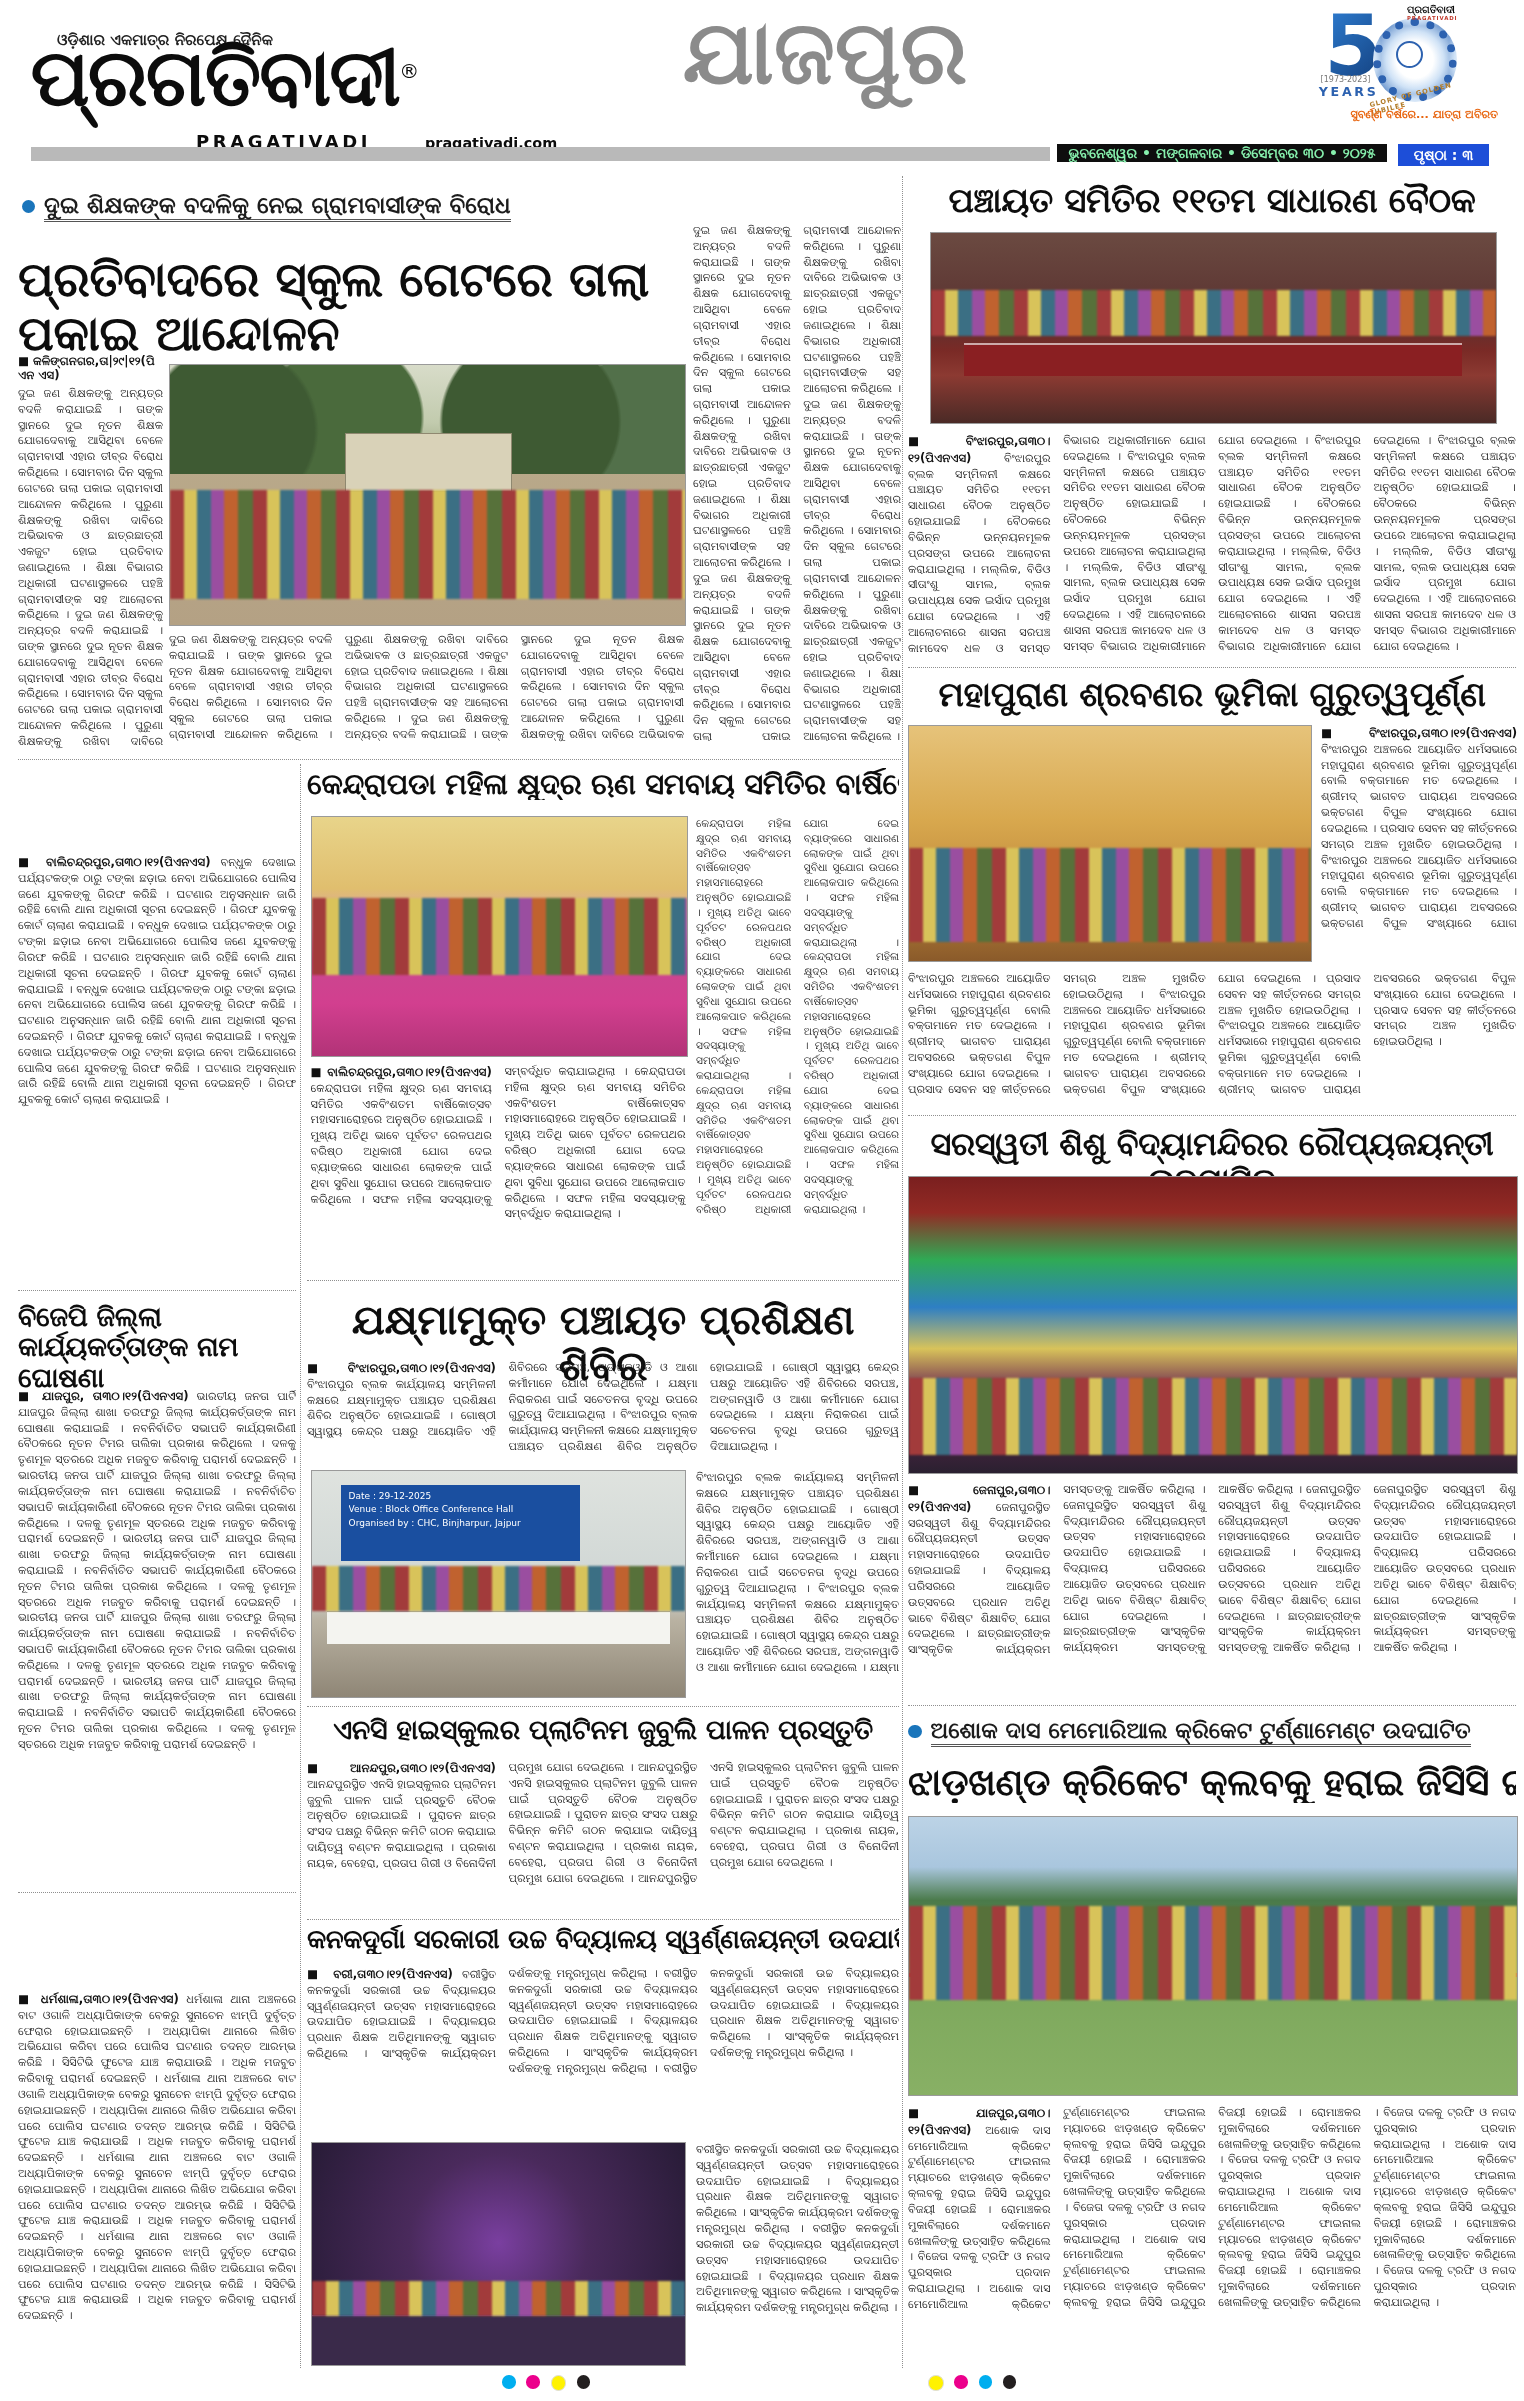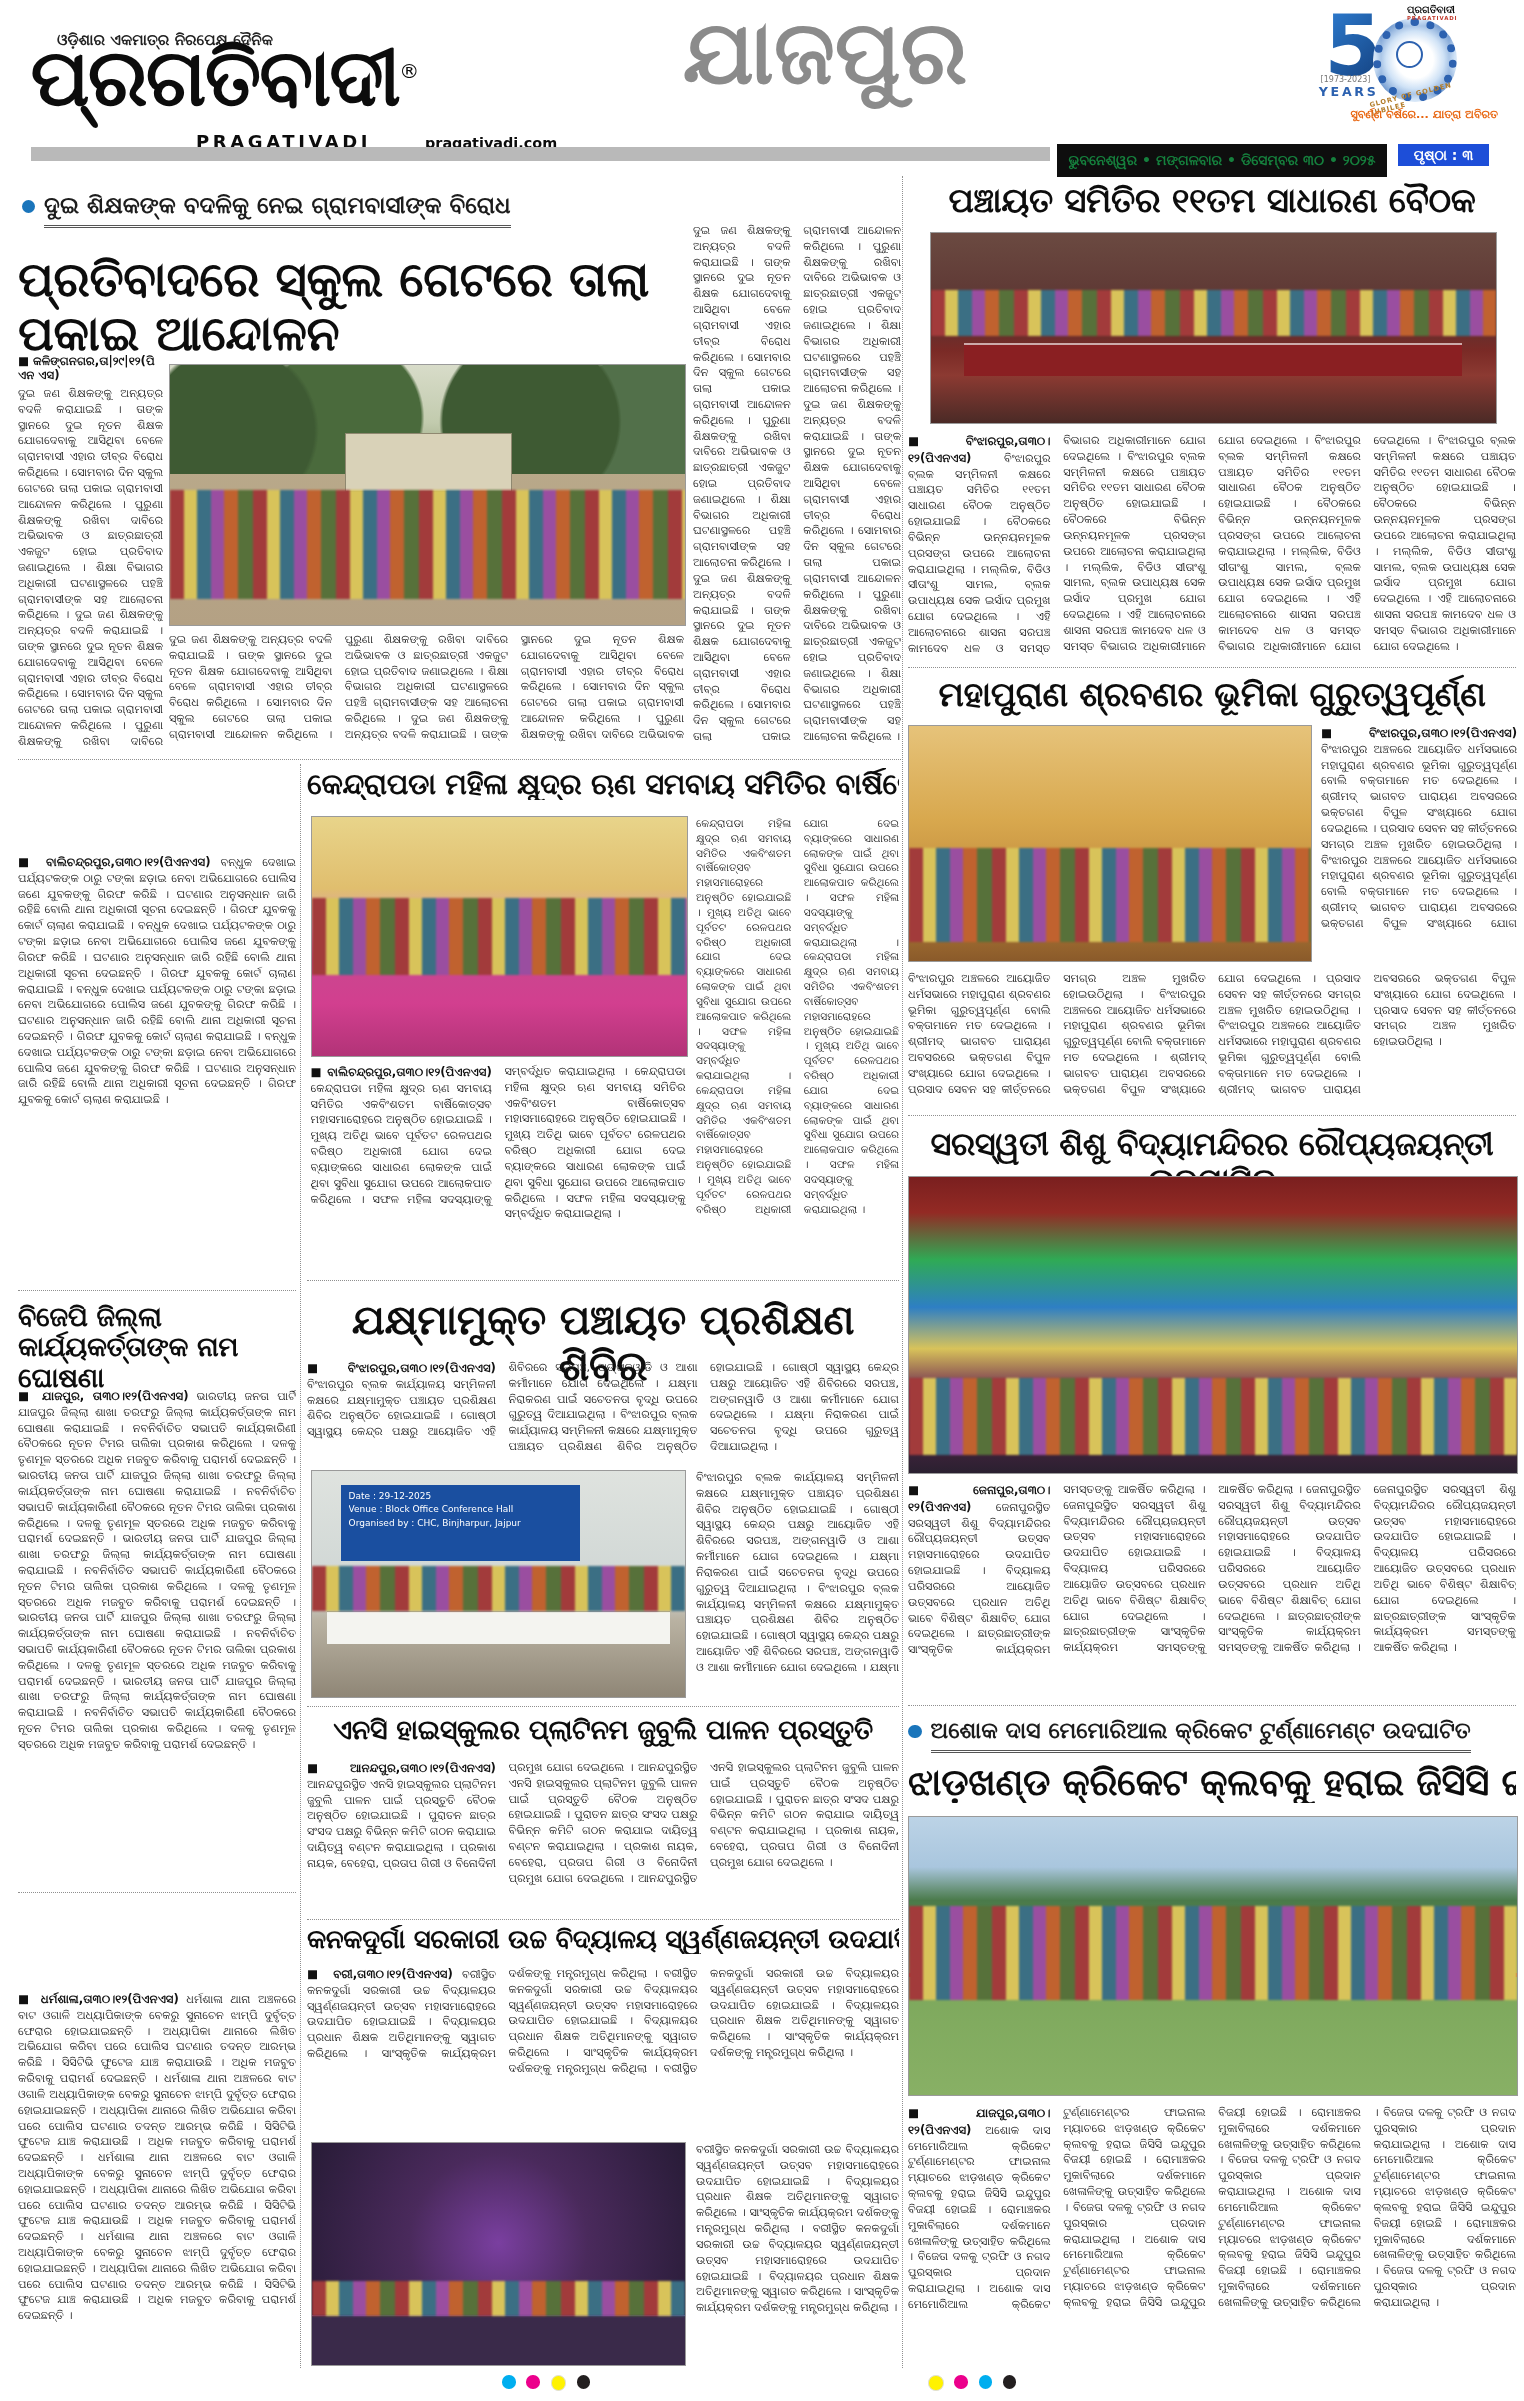--- a/index.html
+++ b/index.html
@@ -19,29 +19,29 @@
   .anniv .zero{position:absolute;left:56px;top:12.6px;width:68px;height:68px;border-radius:50%;
                border:8px dotted #2d62b0;background:radial-gradient(circle,#ffffff 38%,#cfe2f6 60%,#4a7cc0 100%);}
   .anniv .zero-core{position:absolute;left:79px;top:36px;width:23px;height:23px;border-radius:50%;border:2.7px solid #2d62b0;background:#fff;}
   .anniv .mini{position:absolute;left:90px;top:-1.8px;font-size:10px;font-weight:800;color:#0c0c0c;}
   .anniv .mini-en{position:absolute;left:90px;top:10px;font-size:5.4px;font-weight:700;color:#c0392b;letter-spacing:0.9px;}
   .anniv .period{position:absolute;left:3.6px;top:70px;font-size:8px;color:#777;}
   .anniv .years{position:absolute;left:1.8px;top:79px;font-size:12.6px;font-weight:800;color:#2d62b0;letter-spacing:2.7px;}
   .anniv .ribbon{position:absolute;left:52px;top:83px;font-size:6.7px;font-weight:700;color:#b37d2a;transform:rotate(-14deg);letter-spacing:0.9px;}
   .anniv-tag{position:absolute;left:1274px;top:108px;width:224px;text-align:right;font-size:11.2px;font-weight:700;color:#e8650f;}
   .gray-rule{position:absolute;left:30.5px;top:147px;width:1019px;height:13.5px;background:#b9b9b9;}
-  .datebar{position:absolute;left:1057px;top:144px;width:330px;height:33px;background:#0e0e0e;color:#15803d;
+  .datebar{position:absolute;left:1057px;top:144px;width:330px;height:18px;background:#0e0e0e;color:#86efac;
            font-size:14px;font-weight:700;display:flex;align-items:center;justify-content:center;}
   .pagebox{position:absolute;left:1398px;top:144px;width:91px;height:22.4px;background:#1d4ed8;color:#fff;
            font-size:14px;font-weight:700;display:flex;align-items:center;justify-content:center;}
 
   
   .art{position:absolute;}
   .kicker{position:absolute;font-size:23px;font-weight:800;color:#1c1c1c;}
-  .kicker .ktext{border-bottom:3.6px double #555;padding-bottom:7px;}
+  .kicker .ktext{border-bottom:3.6px double #555;padding-bottom:1px;}
   .bullet{display:inline-block;width:13.5px;height:13.5px;border-radius:50%;background:#1a75bb;margin-right:9px;}
   .hl{position:absolute;font-weight:800;color:#0d0d0d;line-height:1.12;letter-spacing:-0.4px;}
   .byline{font-weight:800;font-size:11.7px;color:#111;}
   .bodytxt{position:absolute;font-size:11.3px;line-height:1.4;text-align:justify;color:#1a1a1a;column-gap:12.6px;overflow:hidden;}
   .c1{column-count:1;} .c2{column-count:2;} .c3{column-count:3;} .c4{column-count:4;}
 
   
   .vsep{position:absolute;width:0;border-left:1.8px dotted #8f8f8f;}
   .hsep{position:absolute;height:0;border-top:1.8px dotted #8f8f8f;}
 

